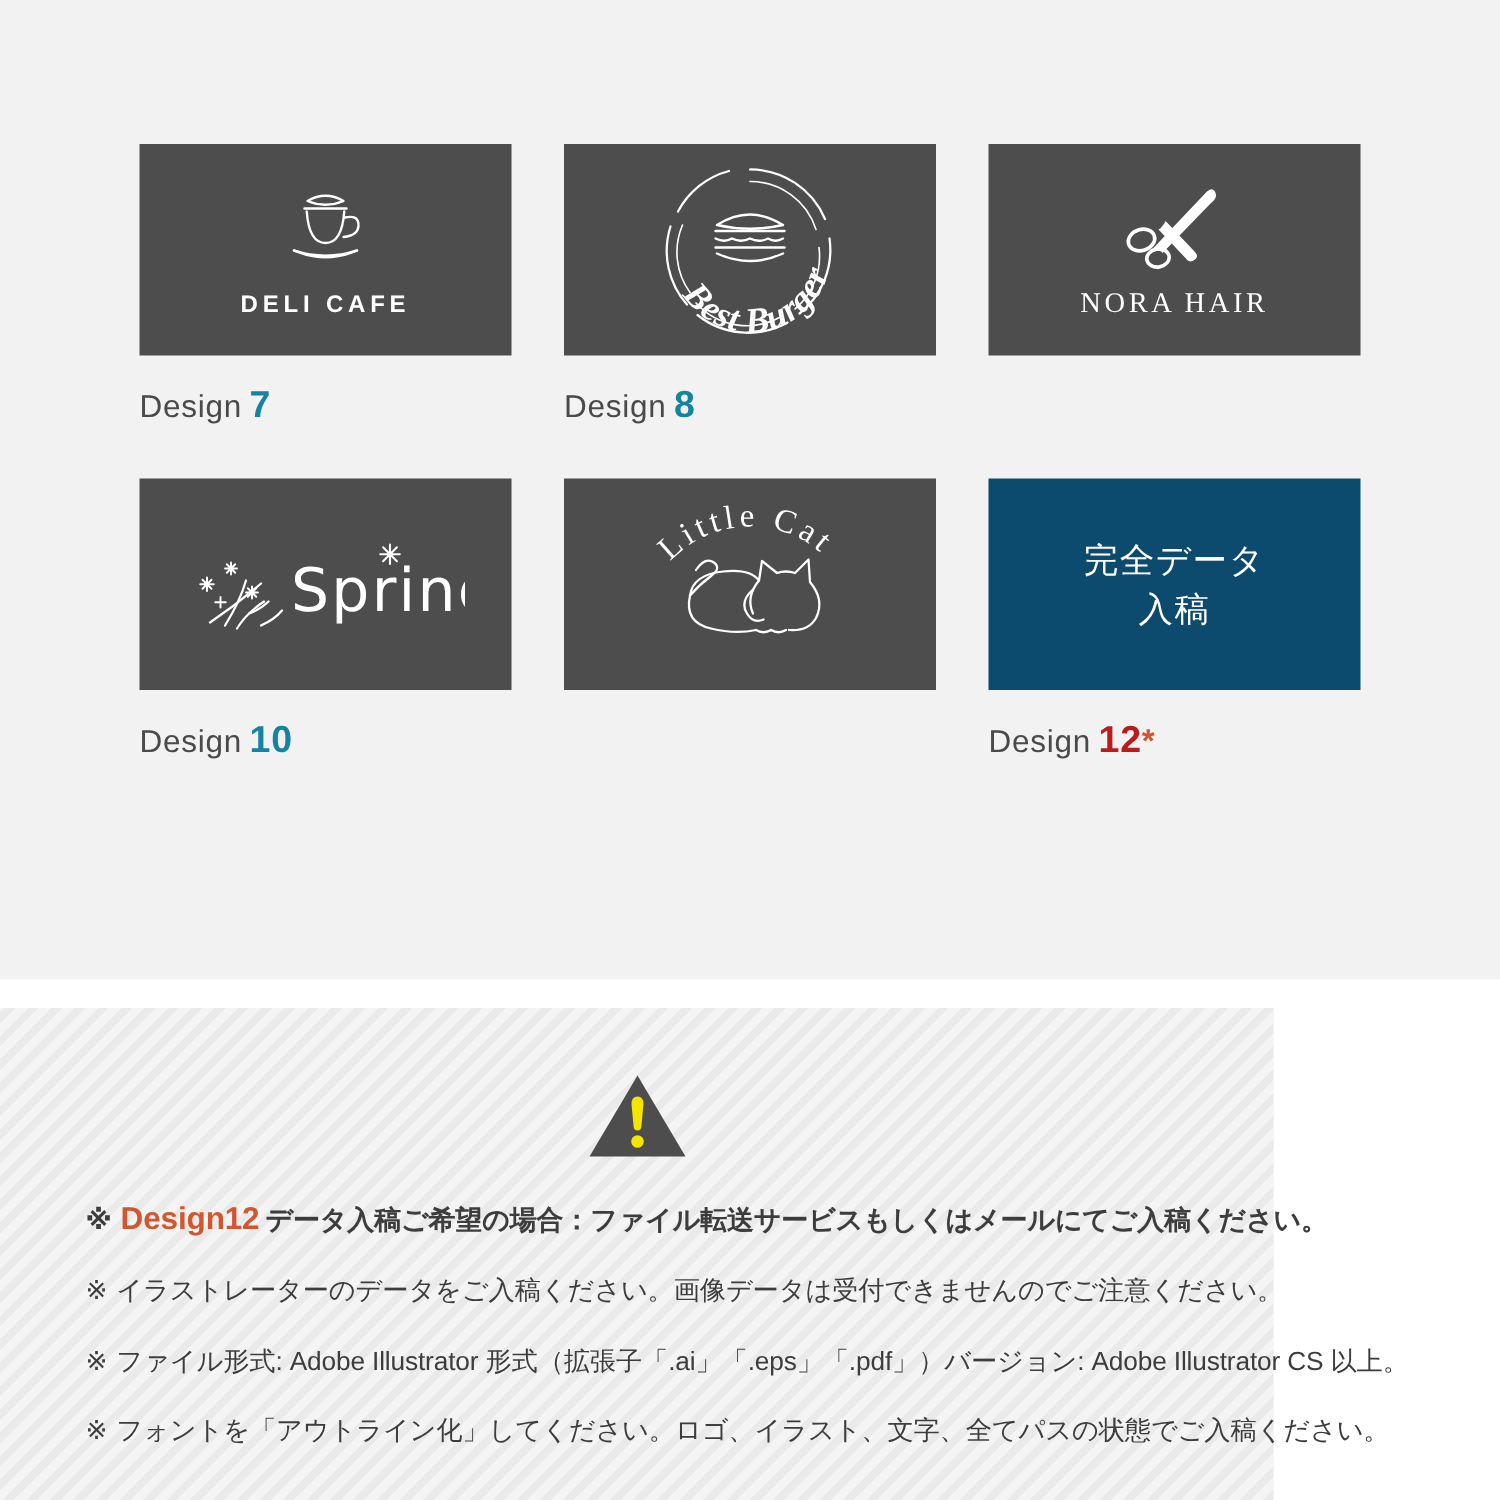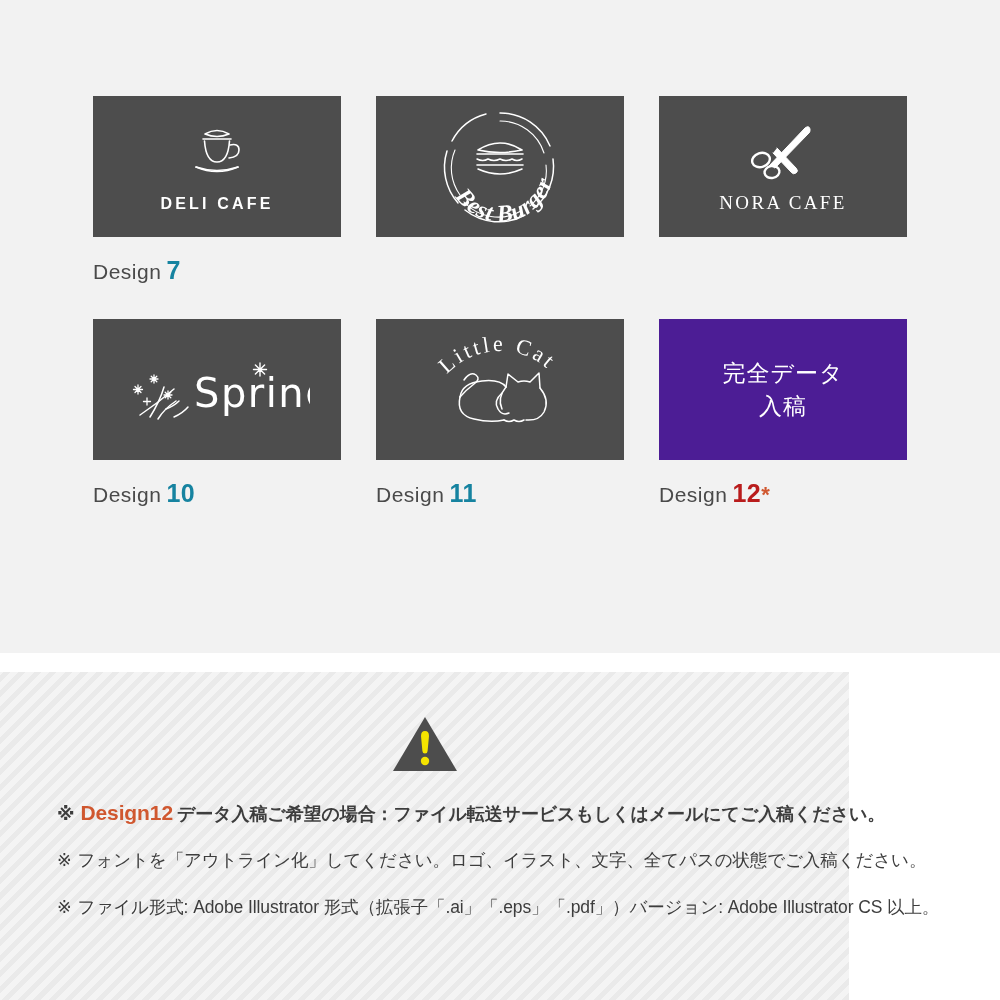--- a/index.html
+++ b/index.html
@@ -40,21 +40,21 @@
   }
 
   .card-thumb {
     width: 248px;
     height: 141px;
     background: #4d4d4d;
     position: relative;
     overflow: hidden;
   }
   .card-thumb.accent {
-    background: #4c1d95;
+    background: #0c4a6e;
   }
 
   .card-caption {
     margin-top: 19px;
     font-size: 21px;
     color: #4a4a4a;
     letter-spacing: 0.5px;
     white-space: nowrap;
   }
   .card-caption .cap-word {
@@ -229,36 +229,39 @@
 
             <defs>
               <path id="burger-arc" d="M14 68 a53 53 0 0 0 107 -6" fill="none"></path>
             </defs>
             <text font-family="Liberation Serif, DejaVu Serif, serif" font-size="24" font-style="italic" font-weight="700" fill="#ffffff" letter-spacing="0.5">
               <textPath href="#burger-arc" startOffset="16%">Best Burger</textPath>
             </text>
           </svg>
         </div>
       </div>
+      <div class="card-caption">
+        <span class="cap-word">Design</span><span class="cap-num">8</span>
+      </div>
     </div>
 
     <div class="design-card">
       <div class="card-thumb">
         <div class="logo-wrap">
           <svg width="72" height="62" viewBox="0 0 72 62">
             <g fill="none" stroke="#ffffff" stroke-linecap="round" stroke-linejoin="round">
 
               <path d="M22 46 L58 8 q4 -3 5 1 q1 3 -3 6 L28 48" fill="#ffffff" stroke-width="1"></path>
               <path d="M30 28 L49 48 q3 3 0 5 q-3 2 -5 -1 L26 33" fill="#ffffff" stroke-width="1"></path>
 
               <ellipse cx="14" cy="40" rx="9" ry="7" stroke-width="2.4" transform="rotate(-18 14 40)"></ellipse>
               <ellipse cx="25" cy="52" rx="7.5" ry="6" stroke-width="2.4" transform="rotate(-10 25 52)"></ellipse>
             </g>
           </svg>
-          <div class="logo-text-nora">NORA CAFE</div>
+          <div class="logo-text-nora">NORA HAIR</div>
         </div>
       </div>
     </div>
 
     <div class="design-card">
       <div class="card-thumb">
         <div class="logo-wrap">
           <svg width="186" height="78" viewBox="0 0 186 78">
             <g fill="none" stroke="#ffffff" stroke-width="1.5" stroke-linecap="round">
 
@@ -309,23 +312,20 @@
               <path d="M86 53 l2 -13 l10 8 q6 -2 12 0 l9 -9 l1 15"></path>
               <path d="M120 54 q10 12 4 24 q-5 9 -18 8"></path>
               <path d="M86 53 q-9 11 -4 22"></path>
 
               <path d="M82 59 q-9 8 -4 16 q4 7 11 4"></path>
               <path d="M84 86 q5 3 10 0 q5 3 10 0"></path>
             </g>
           </svg>
         </div>
       </div>
-      <div class="card-caption">
-        <span class="cap-word">Design</span><span class="cap-num">11</span>
-      </div>
     </div>
 
     <div class="design-card">
       <div class="card-thumb accent">
         <div class="logo-wrap">
           <div class="jp-lines">
             <div>完全データ</div>
             <div>入稿</div>
           </div>
         </div>
@@ -349,23 +349,26 @@
       <circle cx="33" cy="46" r="4.2" fill="#f5e400"></circle>
     </svg>
   </div>
 
   <div class="notice-list">
 
     <div class="notice-line strong">
       <span class="mark">※</span><span class="hl">Design12</span><span>データ入稿ご希望の場合：ファイル転送サービスもしくはメールにてご入稿ください。</span>
     </div>
 
+    <div class="notice-line">
+      <span class="mark">※</span><span>イラストレーターのデータをご入稿ください。画像データは受付できませんのでご注意ください。</span>
+    </div>
+
+    <div class="notice-line">
+      <span class="mark">※</span><span>ファイル形式: Adobe Illustrator 形式（拡張子「.ai」「.eps」「.pdf」）バージョン: Adobe Illustrator CS 以上。</span>
+    </div>
 
     <div class="notice-line">
       <span class="mark">※</span><span>フォントを「アウトライン化」してください。ロゴ、イラスト、文字、全てパスの状態でご入稿ください。</span>
     </div>
 
-    <div class="notice-line">
-      <span class="mark">※</span><span>ファイル形式: Adobe Illustrator 形式（拡張子「.ai」「.eps」「.pdf」）バージョン: Adobe Illustrator CS 以上。</span>
-    </div>
-
   </div>
 </div>
 
 </body></html>

